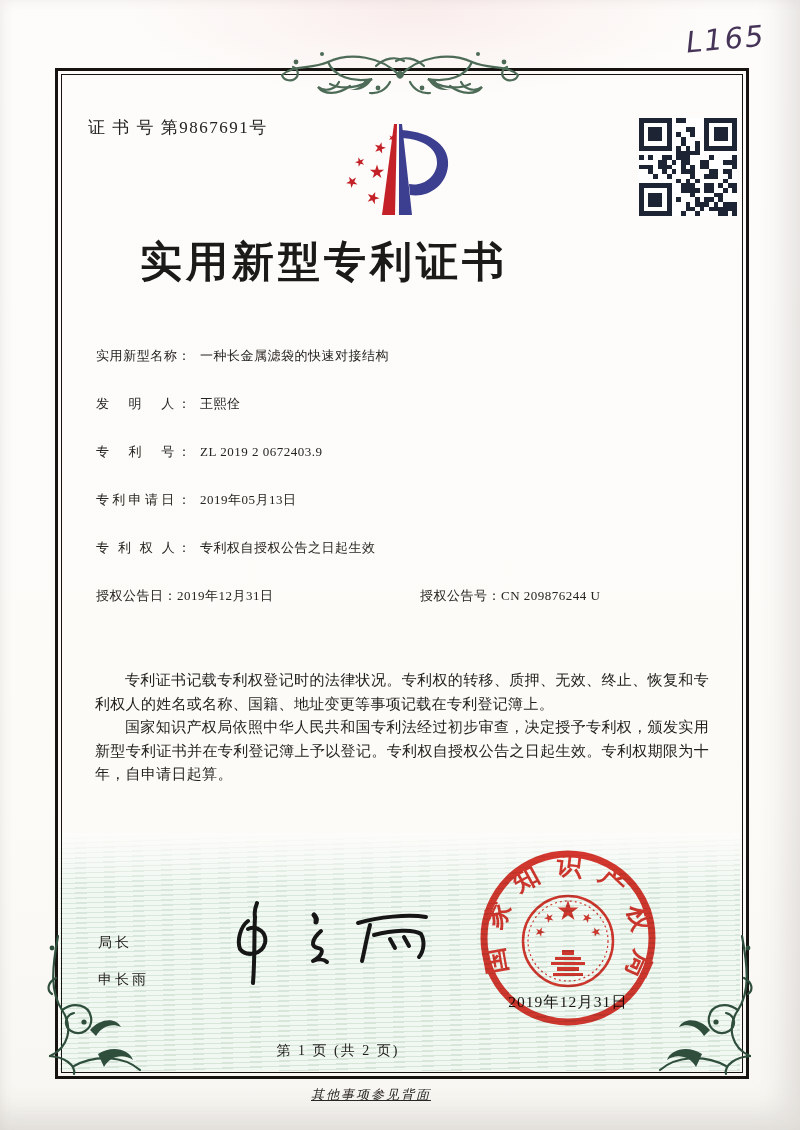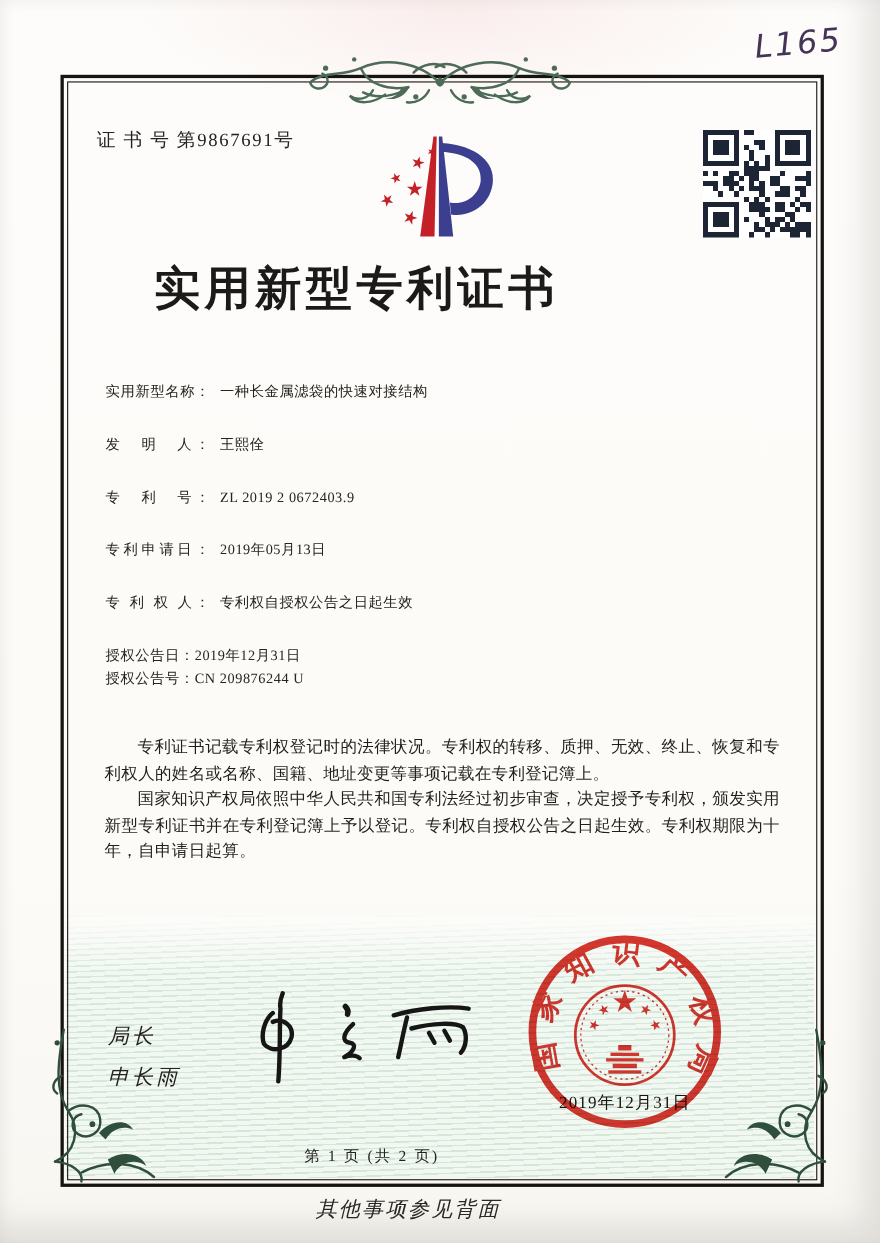--- a/index.html
+++ b/index.html
@@ -38,35 +38,35 @@
   .logo{position:absolute;left:346px;top:112px;width:118px;height:112px;z-index:2;}
   .qr{position:absolute;left:636px;top:118px;width:104px;height:98px;z-index:2;shape-rendering:crispEdges;}
   .title{
     position:absolute;left:0;top:234px;width:648px;margin:0;z-index:2;
     text-align:center;font-size:42px;font-weight:700;letter-spacing:4px;color:#1c1a18;
   }
   .fields{position:absolute;left:96px;top:345px;width:606px;z-index:2;font-size:13px;color:#262320;letter-spacing:.5px;}
   .frow{margin-bottom:27px;line-height:21px;white-space:nowrap;}
   .flabel{display:inline-block;width:95px;text-align:justify;text-align-last:justify;vertical-align:top;}
   .fvalue{margin-left:9px;}
-  .grant-row{display:flex;line-height:21px;flex-direction:column;}
+  .grant-row{display:flex;line-height:21px;}
   .gpair1{width:324px;white-space:nowrap;}
   .gpair2{white-space:nowrap;}
   .body-text{
     position:absolute;left:95px;top:669px;width:614px;z-index:2;
     font-size:15px;line-height:23.5px;color:#211f1c;text-align:justify;letter-spacing:.3px;
   }
   .body-text p{margin:0;text-indent:2em;}
-  .sig-block{position:absolute;left:98px;top:924px;z-index:2;font-size:19px;letter-spacing:3px;line-height:37px;color:#242220;font-style:italic;}
+  .sig-block{position:absolute;left:98px;top:924px;z-index:2;font-size:14px;letter-spacing:3px;line-height:37px;color:#242220;}
   .signature{position:absolute;left:218px;top:893px;width:215px;height:95px;z-index:3;}
   .seal{position:absolute;left:478px;top:848px;width:180px;height:180px;z-index:4;mix-blend-mode:multiply;opacity:.93;}
   .seal-date{position:absolute;left:478px;top:992px;width:180px;text-align:center;z-index:3;font-size:15.5px;letter-spacing:1px;color:#181512;white-space:nowrap;}
   .seal-text{font-size:26px;font-weight:700;letter-spacing:15px;fill:#d7281f;}
   .page-num{position:absolute;left:0;top:1042px;width:676px;text-align:center;z-index:2;font-size:14px;letter-spacing:2px;color:#242220;}
-  .back-note{position:absolute;left:0;top:1086px;width:742px;text-align:center;z-index:2;font-size:19px;font-style:italic;letter-spacing:2px;color:#2a2724;}
+  .back-note{position:absolute;left:0;top:1086px;width:742px;text-align:center;z-index:2;font-size:13px;font-style:italic;letter-spacing:2px;color:#2a2724;text-decoration:underline;}
 </style>
 </head>
 <body>
 
 <div class="paper">
 
   <div class="annotation">L165</div>
 
   <div class="green-wash"></div>
   <div class="frame"></div>

